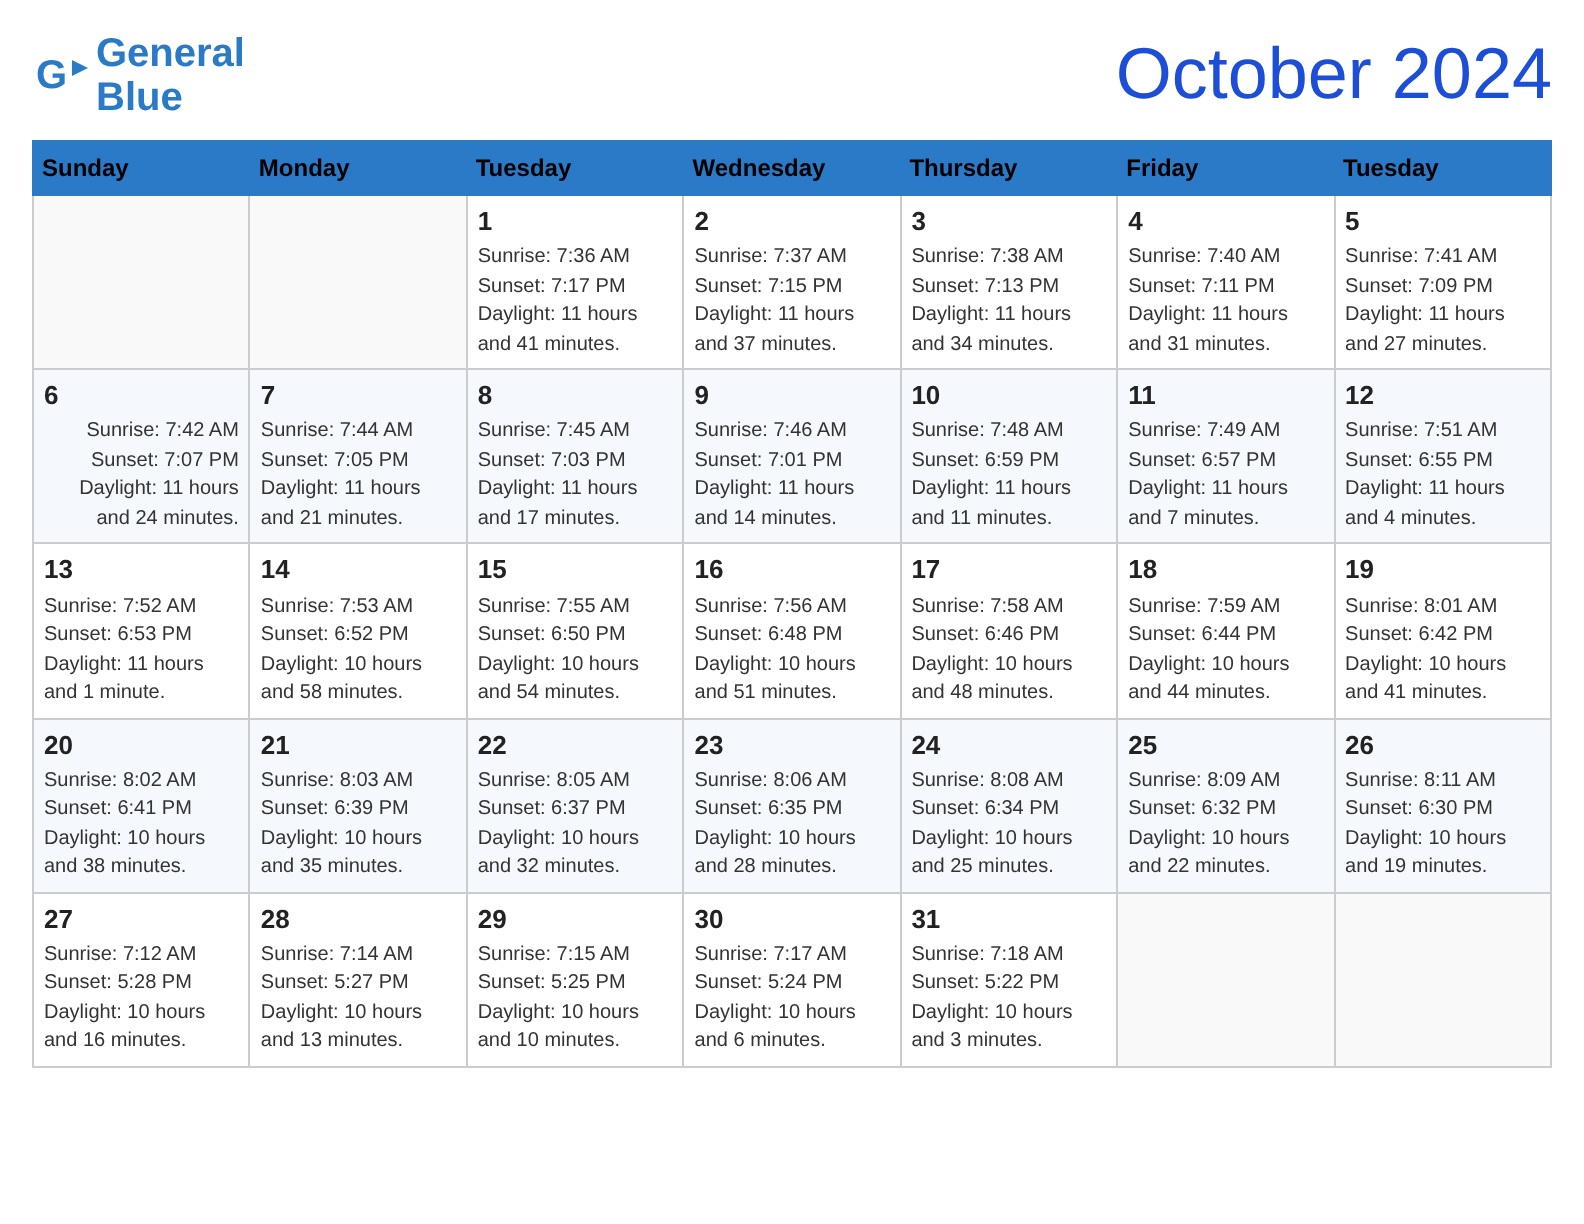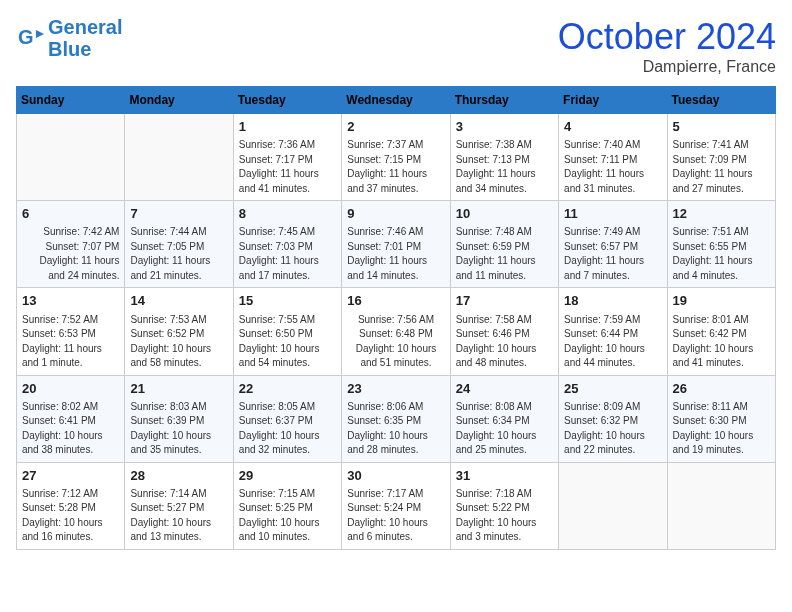--- a/index.html
+++ b/index.html
@@ -109,21 +109,20 @@
       <text x="2" y="20" font-size="20" fill="#2a7ac7" font-weight="bold">G</text>
       <polygon points="20,6 28,10 20,14" fill="#2a7ac7"></polygon>
     </svg>
     <div class="logo-text">
       <div><span>General</span></div>
       <div><span style="color:#2a7ac7">Blue</span></div>
     </div>
   </div>
   <div class="title-block">
     <div class="month-title">October 2024</div>
-    <div class="subtitle">Dampierre, France</div>
   </div>
 </div>
 
 <table>
   <thead>
     <tr>
     <th>Sunday</th>
         <th>Monday</th>
         <th>Tuesday</th>
         <th>Wednesday</th>
@@ -225,21 +224,21 @@
 Daylight: 10 hours and 58 minutes.</div>
         </td>
         <td>
           <span class="day-num">15</span>
           <div class="day-info" style="white-space: pre-line;">Sunrise: 7:55 AM
 Sunset: 6:50 PM
 Daylight: 10 hours and 54 minutes.</div>
         </td>
         <td>
           <span class="day-num">16</span>
-          <div class="day-info" style="white-space: pre-line; text-align: center;">Sunrise: 7:56 AM
+          <div class="day-info" style="white-space: pre-line;">Sunrise: 7:56 AM
 Sunset: 6:48 PM
 Daylight: 10 hours and 51 minutes.</div>
         </td>
         <td>
           <span class="day-num">17</span>
           <div class="day-info" style="white-space: pre-line;">Sunrise: 7:58 AM
 Sunset: 6:46 PM
 Daylight: 10 hours and 48 minutes.</div>
         </td>
         <td>

